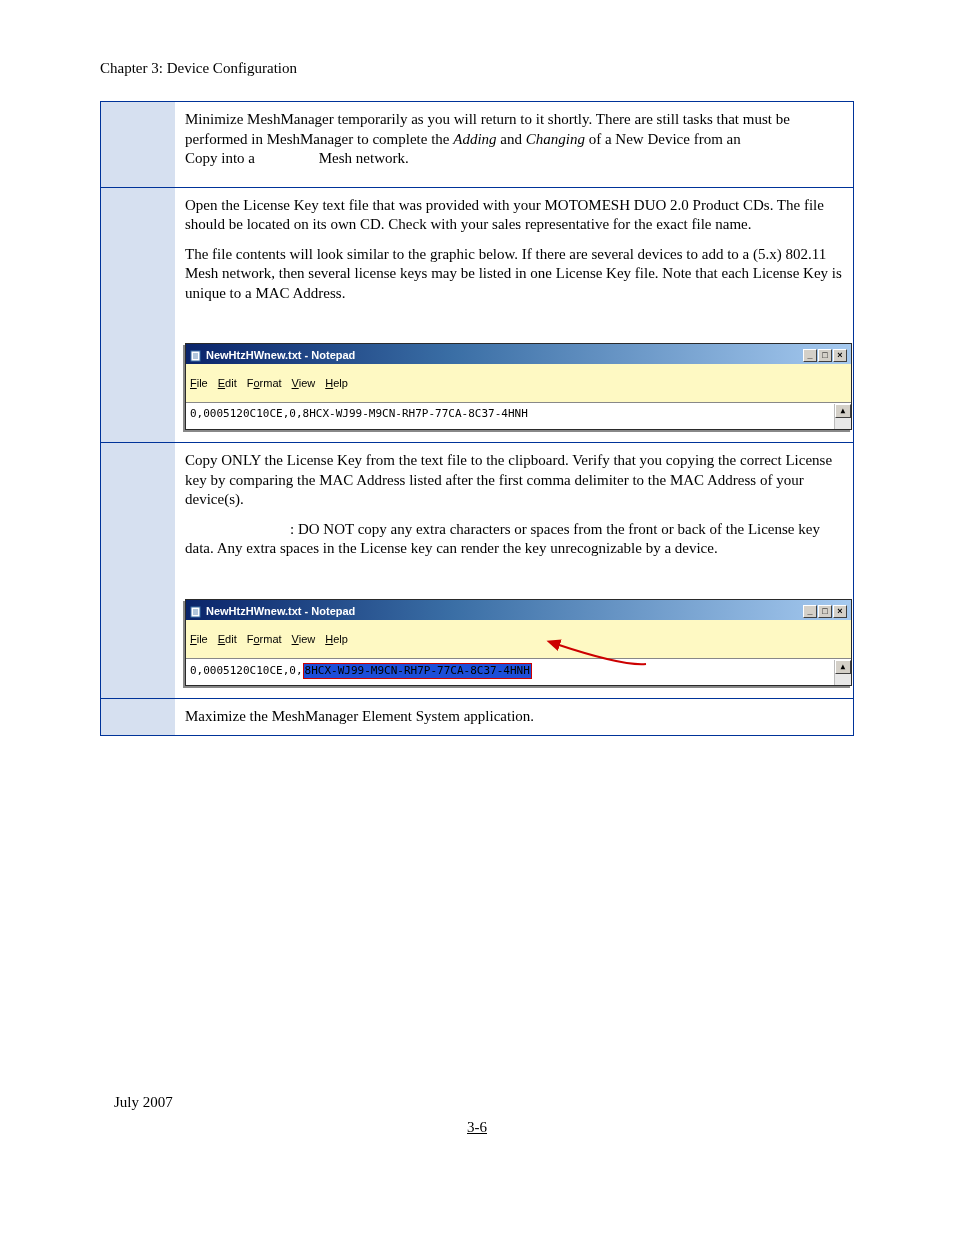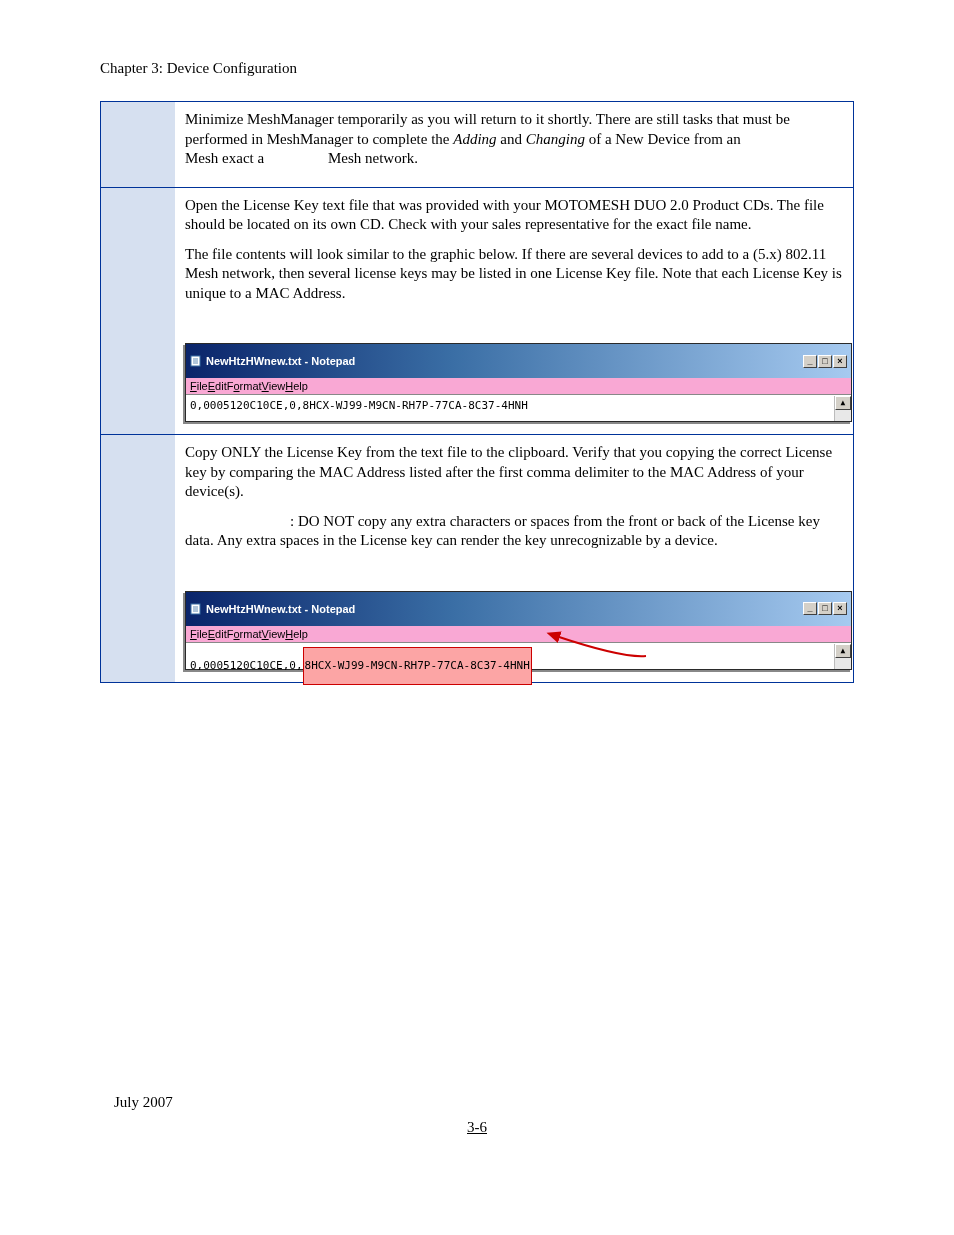--- a/index.html
+++ b/index.html
@@ -55,23 +55,23 @@
     font-family: Tahoma, Arial, sans-serif;
     font-size: 11px;
     margin-top: 40px;
     margin-bottom: 4px;
     box-shadow: -2px 2px 0 #888;
     position: relative;
   }
   .titlebar {
     background: linear-gradient(to right, #0a246a, #3a6ea5 40%, #a6caf0);
     color: #fff;
-    padding: 9px 4px;
+    padding: 2px 4px;
     display: flex;
-    align-items: center;
+    align-items: flex-end;
     height: 16px;
     font-weight: bold;
     font-size: 11px;
   }
   .titlebar .icon {
     width: 12px; height: 12px;
     margin-right: 4px;
     display: inline-block;
     flex: 0 0 auto;
   }
@@ -89,23 +89,24 @@
     border-bottom-color:#404040;
     box-sizing: border-box;
     display:flex; align-items:center; justify-content:center;
     font-family: Arial, sans-serif;
     font-size: 9px;
     color:#000;
     font-weight: bold;
     line-height: 1;
   }
   .menubar {
-    background: #f9a8d4;
-    padding: 1px 4px;
+    background: #fef9c3;
+    padding: 12px 4px;
     display: flex;
+    gap: 10px;
     font-size: 11px;
     color: #000;
     border-bottom: 1px solid #888;
   }
   .menubar span { cursor: default; }
   .menubar span u { text-decoration: underline; }
   .np-body {
     position: relative;
     padding: 2px 0 2px 4px;
     font-family: "Lucida Console", Consolas, monospace;
@@ -130,23 +131,23 @@
     border-right-color:#404040;
     border-bottom-color:#404040;
     box-sizing: border-box;
     display:flex; align-items:center; justify-content:center;
     font-size: 8px;
     color:#000;
   }
   .np-text { display: inline-block; padding-top:1px;text-align:right; }
   .sel-box {
     border: 1.5px solid #cc0000;
-    padding: 11px 1px;
+    padding: 0 1px;
     display: inline-block;
-    background: #fca5a5;
+    background: #1d4ed8;
   }
   .red-arrow {
     position: absolute;
     pointer-events: none;
   }
   .footer-date {
     position: absolute;
     left: 114px;
     bottom: 95px;
     font-size: 15px;
@@ -168,21 +169,21 @@
   <div class="chapter-header">Chapter 3: Device Configuration</div>
 
   <table class="maintab">
 
     <tbody>
         <tr>
       <td class="left"></td>
       <td class="right">
         <p class="para">
           <span>Minimize MeshManager temporarily as you will return to it shortly. There are still tasks that must be performed in MeshManager to complete the </span><span class="italic">Adding</span><span> and </span><span class="italic">Changing</span><span> of a New Device from an </span><br>
-          <span>Mesh exact a </span>&nbsp;&nbsp;&nbsp;&nbsp;&nbsp;&nbsp;&nbsp;&nbsp;&nbsp;&nbsp;&nbsp;&nbsp;&nbsp;&nbsp;&nbsp;&nbsp;<span>Mesh network.</span>
+          <span>Copy into a </span>&nbsp;&nbsp;&nbsp;&nbsp;&nbsp;&nbsp;&nbsp;&nbsp;&nbsp;&nbsp;&nbsp;&nbsp;&nbsp;&nbsp;&nbsp;&nbsp;<span>Mesh network.</span>
         </p>
       </td>
     </tr>
 
     <tr>
       <td class="left"></td>
       <td class="right">
         <p class="para">Open the License Key text file that was provided with your MOTOMESH DUO 2.0 Product CDs. The file should be located on its own CD. Check with your sales representative for the exact file name.</p>
         <p class="para">The file contents will look similar to the graphic below.  If there are several devices to add to a (5.x) 802.11    Mesh network, then several license keys may be listed in one License Key file. Note that each License Key is unique to a MAC Address.</p>
 
@@ -268,20 +269,26 @@
                 <path d="M0,0 L0,6 L7,3 z" fill="#cc0000"></path>
               </marker>
             </defs>
             <path d="M100,28 C80,30 40,18 10,8" stroke="#cc0000" stroke-width="2" fill="none" marker-end="url(#ah)"></path>
           </svg>
         </div>
 
       </td>
     </tr>
 
+    <tr>
+      <td class="left"></td>
+      <td class="right">
+        <p class="para" style="margin-bottom:0">Maximize the MeshManager Element System application.</p>
+      </td>
+    </tr>
 
   </tbody>
     </table>
 
   <div class="footer-date">July 2007</div>
   <div class="footer-page">3-6</div>
 
 </div>
 
 </body></html>

